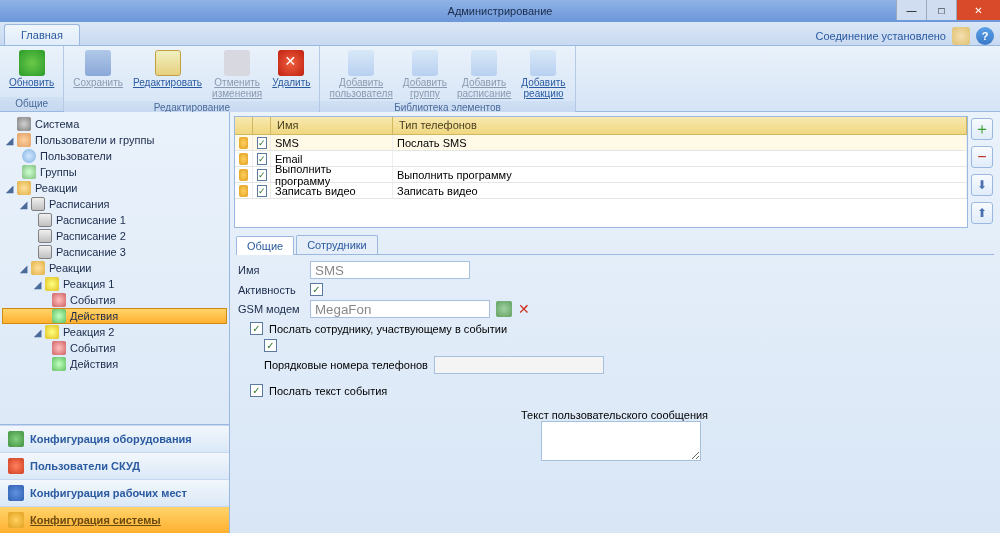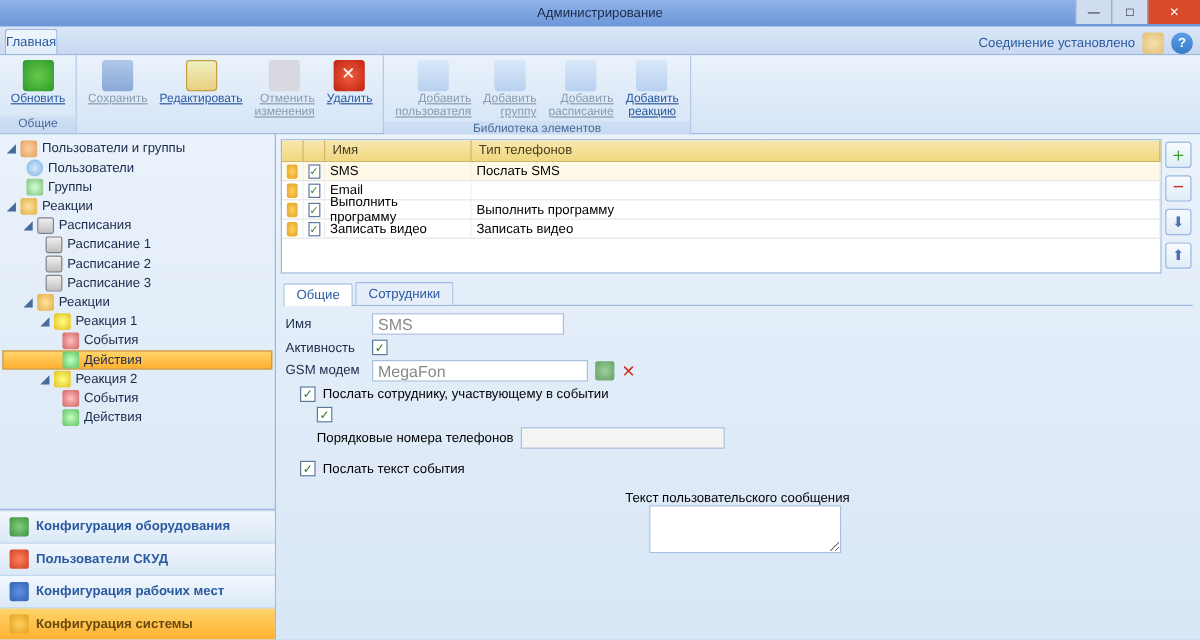--- a/index.html
+++ b/index.html
@@ -5,30 +5,30 @@
 * { box-sizing: border-box; margin: 0; padding: 0; }
 body { font-family: Tahoma, Arial, sans-serif; font-size: 11px; background: #c9d9f0; width: 1000px; height: 533px; overflow: hidden; }
 
 .titlebar { height: 22px; background: linear-gradient(#8fb3e6, #6c96d9); display: flex; align-items: center; justify-content: center; position: relative; }
 .titlebar-text { color: #1a2a4a; font-size: 11px; }
 .winbtns { position: absolute; right: 0; top: 0; display: flex; height: 20px; }
 .winbtn { width: 30px; height: 20px; display: flex; align-items: center; justify-content: center; background: #d0ddf0; border-left: 1px solid #9ab; font-size: 10px; cursor: pointer; }
 .winbtn.close { background: #d84a2a; color: #fff; width: 44px; }
 
 .tabbar { height: 24px; background: linear-gradient(#d9e6f7,#c9d9f0); display: flex; align-items: flex-end; border-bottom: 1px solid #9ab8e0; padding-left: 4px; justify-content: space-between; }
-.tab-main { background: linear-gradient(#f0f6fc,#e0ecf9); border: 1px solid #9ab8e0; border-bottom: none; padding: 4px 0; border-radius: 3px 3px 0 0; color: #2a5aa0; font-size: 11px; }
+.tab-main { background: linear-gradient(#f0f6fc,#e0ecf9); border: 1px solid #9ab8e0; border-bottom: none; padding: 4px 16px; border-radius: 3px 3px 0 0; color: #2a5aa0; font-size: 11px; }
 .tabbar-right { display: flex; align-items: center; gap: 6px; padding-right: 6px; color: #2a5aa0; }
 .help-circle { width: 18px; height: 18px; border-radius: 50%; background: linear-gradient(#5aa0e8,#3a7ac8); color: #fff; display: flex; align-items: center; justify-content: center; font-weight: bold; }
 .hand-icon { width: 18px; height: 18px; background: radial-gradient(circle,#f4e0b0,#e0c070); border-radius: 3px; }
 
 .ribbon { height: 66px; background: linear-gradient(#eaf2fb,#d5e4f6); border-bottom: 1px solid #9ab8e0; display: flex; }
 .ribbon-group { border-right: 1px solid #b5c9e4; display: flex; flex-direction: column; }
 .ribbon-items { display: flex; padding: 2px 4px 0 4px; flex: 1; }
 .ribbon-item { display: flex; flex-direction: column; align-items: center; justify-content: flex-start; padding: 2px 5px; text-align: center; color: #2a5aa0; min-width: 44px; cursor: pointer; }
-.ribbon-item.disabled { color: #8a9ab0; text-align: right; }
+.ribbon-item.disabled { color: #8a9ab0; }
 .ribbon-icon { width: 26px; height: 26px; margin-bottom: 1px; border-radius: 3px; }
 .ribbon-label { font-size: 10px; line-height: 1.1; text-decoration: underline; }
 .ribbon-group-title { text-align: center; font-size: 10px; color: #4a6a9a; padding: 1px 0 2px 0; background: linear-gradient(#d0e0f4,#c5d8f0); }
 
 .ic-refresh { background: radial-gradient(circle,#6aca4a,#2a9a2a); }
 .ic-save { background: linear-gradient(#b0c8e8,#8aa8d8); }
 .ic-edit { background: linear-gradient(#f0f0c0,#e8d080); border:1px solid #c0a040; }
 .ic-undo { background: #d8d8e0; }
 .ic-delete { background: radial-gradient(circle,#f06040,#c02010); position:relative; }
 .ic-delete::after { content:"✕"; color:#fff; position:absolute; left:6px; top:3px; font-size:14px; }
@@ -47,21 +47,21 @@
 .tree-icon.group { background: radial-gradient(#d0ffd0,#80c080); }
 .tree-icon.react { background: radial-gradient(#ffe0a0,#e0b040); }
 .tree-icon.sched { background: linear-gradient(#f0f0f0,#c0c0c0); border:1px solid #808080; }
 .tree-icon.bolt { background: radial-gradient(#ffff80,#e0c020); }
 .tree-icon.evt { background: radial-gradient(#ffc0c0,#d06060); }
 .tree-icon.act { background: radial-gradient(#c0ffc0,#60c060); }
 .indent { display: inline-block; }
 
 .sidebar-bottom { border-top: 1px solid #9ab8e0; }
 .sb-btn { padding: 5px 8px; border-top: 1px solid #c5d8f0; display: flex; align-items: center; gap: 6px; cursor: pointer; font-size: 11px; color: #2a5aa0; font-weight: bold; background: linear-gradient(#f2f7fc,#dae8f7); }
-.sb-btn.active { background: linear-gradient(#ffd46a,#ffb030); color: #6a4a10; }
+.sb-btn.active { background: linear-gradient(#ffd46a,#ffb030); color: #6a4a10; text-decoration: underline; }
 .sb-ic { width: 16px; height: 16px; background: #80b0e0; border-radius: 2px; }
 .sb-ic.hw{background:radial-gradient(#80d080,#409040);} .sb-ic.skud{background:radial-gradient(#ff8060,#d04020);} .sb-ic.wp{background:radial-gradient(#6090e0,#3060b0);} .sb-ic.sys{background:radial-gradient(#ffd060,#e0a020);}
 
 .content { flex: 1; display: flex; flex-direction: column; background: linear-gradient(#eaf2fb,#d8e6f6); }
 .grid-wrap { display: flex; padding: 4px; height: 120px; }
 .grid { flex: 1; background: #fff; border: 1px solid #9ab8e0; font-size: 11px; }
 .grid-head { display: flex; background: linear-gradient(#f8e8b0,#f0d880); border-bottom: 1px solid #d0b860; height: 18px; }
 .grid-head-cell { padding: 2px 6px; border-right: 1px solid #d0b860; color: #4a4020; }
 .gc1{width:18px;} .gc2{width:18px;} .gc3{width:122px;} .gc4{flex:1;}
 .grid-row { display: flex; border-bottom: 1px solid #e5e5e5; height: 16px; align-items: center; }
@@ -134,20 +134,21 @@
       <div class="ribbon-item disabled">
           <div class="ribbon-icon ic-undo"></div>
           <div class="ribbon-label" style="white-space:pre-line">Отменить
 изменения</div>
         </div>
       <div class="ribbon-item">
           <div class="ribbon-icon ic-delete"></div>
           <div class="ribbon-label">Удалить</div>
         </div>
     </div>
+    <div class="ribbon-group-title">Редактирование</div>
   </div>
   <div class="ribbon-group">
     <div class="ribbon-items">
       <div class="ribbon-item disabled">
           <div class="ribbon-icon ic-adduser"></div>
           <div class="ribbon-label" style="white-space:pre-line">Добавить
 пользователя</div>
         </div>
       <div class="ribbon-item disabled">
           <div class="ribbon-icon ic-addgroup"></div>
@@ -165,20 +166,25 @@
 реакцию</div>
         </div>
     </div>
     <div class="ribbon-group-title">Библиотека элементов</div>
   </div>
 </div>
 
 <div class="mainarea">
   <div class="sidebar">
     <div class="tree">
+      <div class="tree-node">
+          <span class="tree-toggle"></span>
+          <span class="tree-icon gear"></span>
+          <span>Система</span>
+        </div>
       <div class="tree-node">
           <span class="tree-toggle">◢</span>
           <span class="tree-icon users"></span>
           <span>Пользователи и группы</span>
         </div>
       <div class="tree-node">
           <span class="indent" style="width:18px"></span>
           <span class="tree-icon user"></span>
           <span>Пользователи</span>
         </div>

